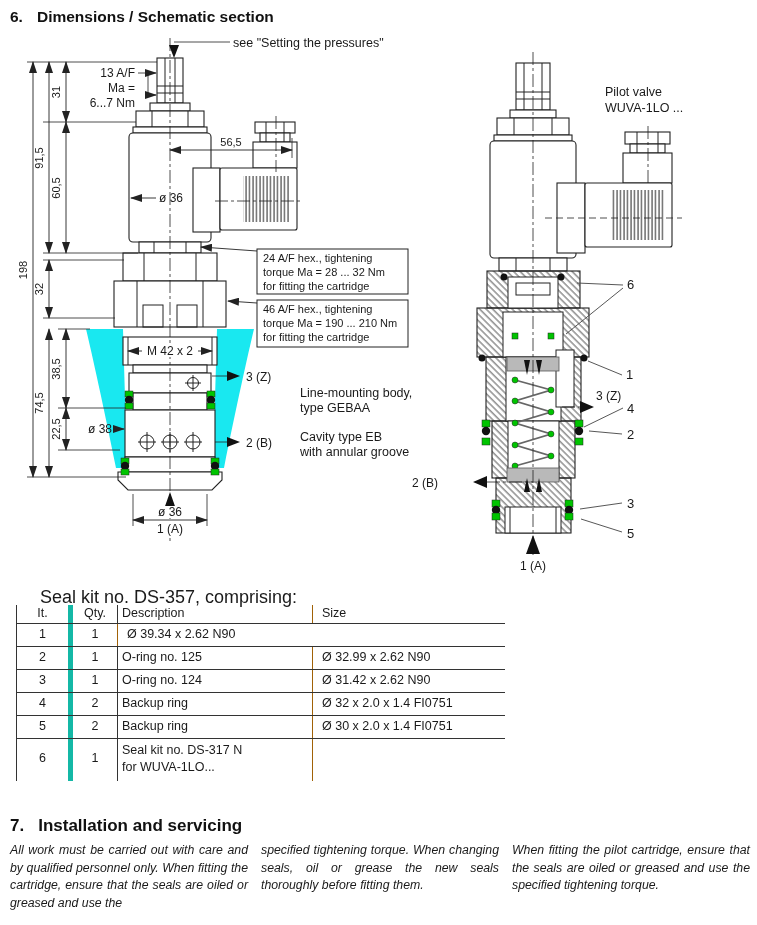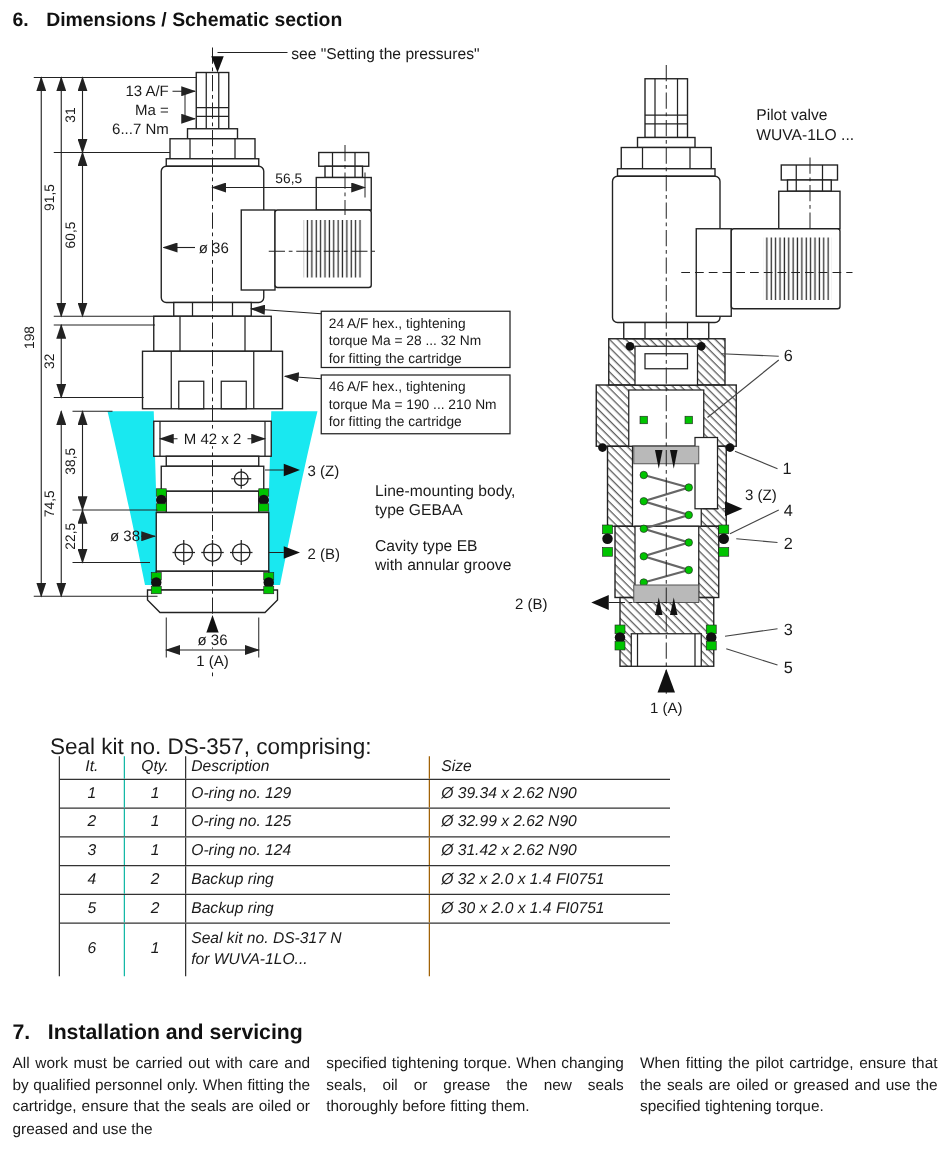--- a/index.html
+++ b/index.html
@@ -26,36 +26,36 @@
   .spr{fill:none;stroke:#666;stroke-width:1.8;}
   .wbg{fill:#fff;stroke:none;}
   text{fill:#1a1a1a;font-family:"Liberation Sans",sans-serif;}
   .t11{font-size:11px;}
   .t12{font-size:12px;}
   .t125{font-size:12.5px;}
   .t13{font-size:13px;}
 
   
   .caption{position:absolute;left:40px;top:587px;font-size:18px;}
-  .sealtable{position:absolute;left:47px;top:605px;width:488px;border-left:1px solid #333;font-style:italic;}
+  .sealtable{position:absolute;left:16px;top:605px;width:488px;border-left:1px solid #333;}
   .sealtable .tr{display:flex;border-bottom:1px solid #333;}
   .sealtable .tr.last{border-bottom:none;}
   .sealtable .td{box-sizing:border-box;font-size:12.5px;padding-top:3px;}
   .sealtable .tr.head .td{height:18px;padding-top:1px;}
   .sealtable .tr.body .td{height:22px;}
   .sealtable .tr.tall .td{height:42px;}
   .c-it{width:51px;text-align:center;}
-  .c-qty{width:49px;text-align:center;border-left:1px solid #14b8a6;}
+  .c-qty{width:49px;text-align:center;border-left:5px solid #14b8a6;}
   .c-desc{width:195px;padding-left:4px;border-left:1px solid #333;}
   .c-size{width:193px;padding-left:9px;border-left:1px solid #a16207;}
   .tall .c-it,.tall .c-qty{padding-top:12px;}
   .c-desc div{line-height:17px;}
 
   
-  .cols{position:absolute;left:10px;top:842px;width:740px;display:flex;gap:13px;}
+  .cols{position:absolute;left:10px;top:842px;width:740px;display:flex;gap:13px;font-style:italic;}
   .col{width:238px;font-size:12.3px;line-height:17.7px;text-align:justify;}
 </style>
 </head>
 <body>
 
 <div class="page">
 
   <h1 class="sec"><span class="num">6.</span><span>Dimensions / Schematic section</span></h1>
 
   <svg class="diagram" width="757" height="580" viewBox="0 0 757 580">
@@ -417,21 +417,20 @@
   <div class="sealtable">
     <div class="tr head">
       <div class="td c-it">It.</div>
       <div class="td c-qty">Qty.</div>
       <div class="td c-desc">Description</div>
       <div class="td c-size">Size</div>
     </div>
     <div class="tr body">
       <div class="td c-it">1</div>
       <div class="td c-qty">1</div>
-      <div class="td c-desc">O-ring no. 129</div>
       <div class="td c-size">Ø 39.34 x 2.62 N90</div>
     </div>
     <div class="tr body">
       <div class="td c-it">2</div>
       <div class="td c-qty">1</div>
       <div class="td c-desc">O-ring no. 125</div>
       <div class="td c-size">Ø 32.99 x 2.62 N90</div>
     </div>
     <div class="tr body">
       <div class="td c-it">3</div>

